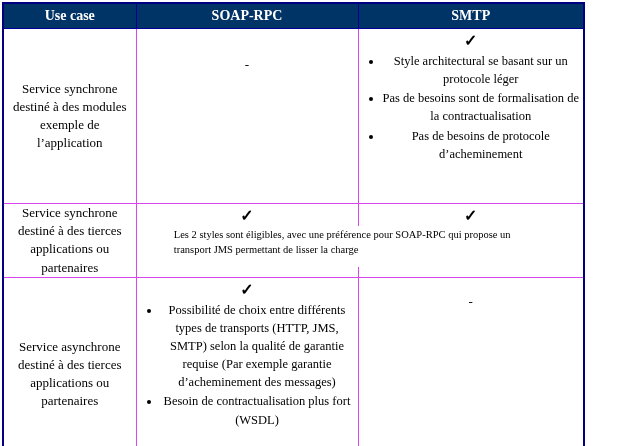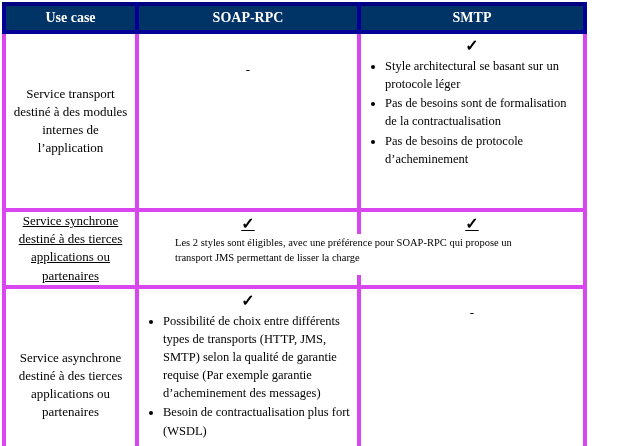--- a/index.html
+++ b/index.html
@@ -18,21 +18,21 @@
     border-collapse: collapse;
     table-layout: fixed;
     position: absolute;
     left: 2px;
     top: 2px;
     width: 581px;
     border: 2px solid #000080;
   }
   .usecase-table th,
   .usecase-table td {
-    border: 4px solid #d946ef;
+    border: 1px solid #d946ef;
     padding: 0;
     vertical-align: top;
     overflow: hidden;
   }
   .usecase-table th {
     background: #003366;
     color: #ffffff;
     font-weight: bold;
     font-size: 14px;
     height: 24px;
@@ -67,26 +67,26 @@
     font-size: 16px;
     font-weight: bold;
     line-height: 1;
     padding-top: 4px;
   }
   ul.bullets {
     margin: 3px 0 0 0;
     padding: 0 4px 0 24px;
     font-size: 12.5px;
     line-height: 1.45;
-    text-align: left;
+    text-align: center;
   }
   ul.bullets li { margin: 0 0 1px 0; }
 
   
-  tr.r2a td { height: 19px; text-decoration: underline; }
+  tr.r2a td { height: 19px; }
   tr.r2a td.ckcell { border-bottom-style: hidden; }
   tr.r2b td {
     border-top-style: hidden;
     border-bottom-style: hidden;
     height: 36px;
     text-align: center;
     vertical-align: top;
   }
   tr.r2c td { border-top-style: hidden; height: 9px; }
   .note {
@@ -108,21 +108,21 @@
   </colgroup>
 
   <tbody>
       <tr>
     <th>Use case</th>
     <th>SOAP-RPC</th>
     <th>SMTP</th>
   </tr>
 
   <tr class="r1">
-    <td class="usecase">Service transport destiné à des modules internes de l’application</td>
+    <td class="usecase">Service synchrone destiné à des modules exemple de l’application</td>
     <td class="dash-cell">-</td>
     <td>
       <div class="check">✓</div>
       <ul class="bullets">
         <li>Style architectural se basant sur un protocole léger</li>
         <li>Pas de besoins sont de formalisation de la contractualisation</li>
         <li>Pas de besoins de protocole d’acheminement</li>
       </ul>
     </td>
   </tr>

